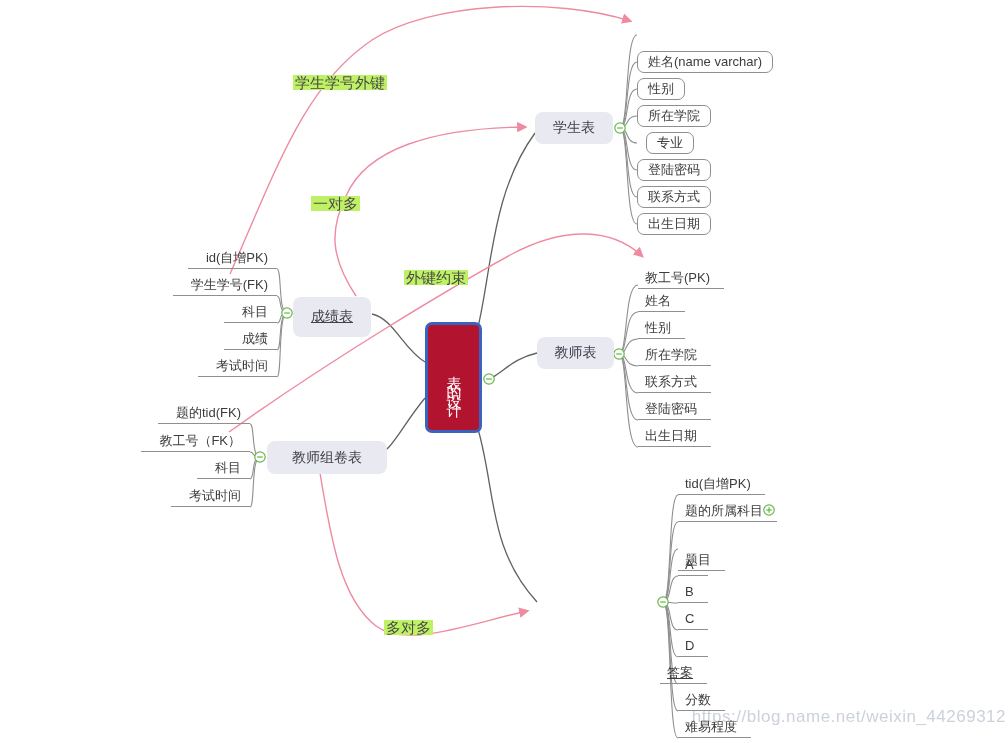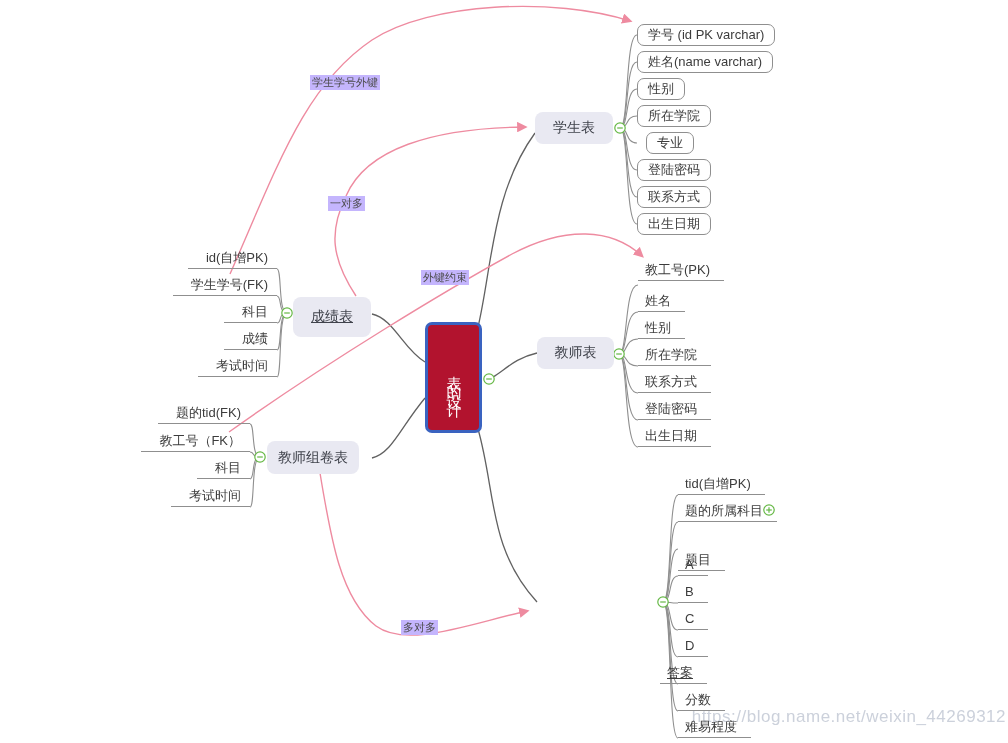--- a/index.html
+++ b/index.html
@@ -22,22 +22,22 @@
   .bk{position:absolute;height:22px;line-height:20px;padding:0 10px;
     border:1px solid #8f8f8f;border-radius:7px;background:#fff;font-size:13px;
     color:#3c3c3c;white-space:nowrap;box-sizing:border-box;z-index:2;}
   
   .uk{position:absolute;height:19px;line-height:16px;font-size:13px;color:#3c3c3c;
     white-space:nowrap;border-bottom:1px solid var(--underline,#8f8f8f);
     box-sizing:border-box;z-index:2;}
   .uk.l{padding:0 14px 0 7px;}
   .uk.r{padding:0 9px 0 18px;text-align:right;}
   
-  .rel-label{position:absolute;font-size:11px;color:#4a4a4a;background:#c4b5fd;
-    padding:0 2px;line-height:15px;white-space:nowrap;z-index:3;margin-left:17px;}
+  .rel-label{position:absolute;font-size:15px;color:#4a4a4a;background:#bef264;
+    padding:0 2px;line-height:15px;white-space:nowrap;z-index:3;}
   .watermark{position:absolute;right:2px;top:707px;font-size:17px;
     color:var(--watermark,#ccd1db);letter-spacing:0.5px;z-index:0;white-space:nowrap;}
 </style>
 </head>
 <body>
 
 <div id="canvas">
   <svg id="wires" width="1008" height="743" viewBox="0 0 1008 743">
     <defs>
       <marker id="arr" viewBox="0 0 10 10" refX="7.5" refY="5" markerWidth="7.5" markerHeight="7.5" orient="auto-start-reverse">
@@ -124,35 +124,34 @@
       </g>
   </svg>
 
   <div class="watermark">https://blog.name.net/weixin_44269312</div>
 
   <div class="center-topic node">表的设计</div>
 
   <div class="topic node" style="left:535px;top:112px;width:78px;height:32px;">学生表</div>
   <div class="topic node" style="left:537px;top:337px;width:77px;height:32px;">教师表</div>
   <div class="topic node" style="left:293px;top:297px;width:78px;height:40px;text-decoration:underline;">成绩表</div>
-  <div class="topic node" style="left:267px;top:441px;width:92px;height:33px;">教师组卷表</div>
+  <div class="topic node" style="left:267px;top:441px;width:120px;height:33px;">教师组卷表</div>
 
   <div class="rel-label" style="left:293px;top:75px;">学生学号外键</div>
   <div class="rel-label" style="left:311px;top:196px;">一对多</div>
   <div class="rel-label" style="left:404px;top:270px;">外键约束</div>
   <div class="rel-label" style="left:384px;top:620px;">多对多</div>
-<div class="bk" style="left: 637px; top: 24px;">学号 (id PK varchar)</div>
     <div class="bk" style="left: 637px; top: 51px;">姓名(name varchar)</div>
     <div class="bk" style="left: 637px; top: 78px;">性别</div>
     <div class="bk" style="left: 637px; top: 105px;">所在学院</div>
     <div class="bk" style="left: 646px; top: 132px;">专业</div>
     <div class="bk" style="left: 637px; top: 159px;">登陆密码</div>
     <div class="bk" style="left: 637px; top: 186px;">联系方式</div>
     <div class="bk" style="left: 637px; top: 213px;">出生日期</div>
-    <div class="uk l" style="left: 638px; top: 262px;">教工号(PK)</div>
+    <div class="uk l" style="left: 638px; top: 270px;">教工号(PK)</div>
     <div class="uk l" style="left: 638px; top: 293px;">姓名</div>
     <div class="uk l" style="left: 638px; top: 320px;">性别</div>
     <div class="uk l" style="left: 638px; top: 347px;">所在学院</div>
     <div class="uk l" style="left: 638px; top: 374px;">联系方式</div>
     <div class="uk l" style="left: 638px; top: 401px;">登陆密码</div>
     <div class="uk l" style="left: 638px; top: 428px;">出生日期</div>
     <div class="uk l" style="left: 678px; top: 476px;">tid(自增PK)</div>
     <div class="uk l" style="left: 678px; top: 503px;">题的所属科目</div>
     <div class="uk l" style="left: 678px; top: 530px; margin-top: 22px;">题目</div>
     <div class="uk l" style="left: 678px; top: 557px;">A</div>

